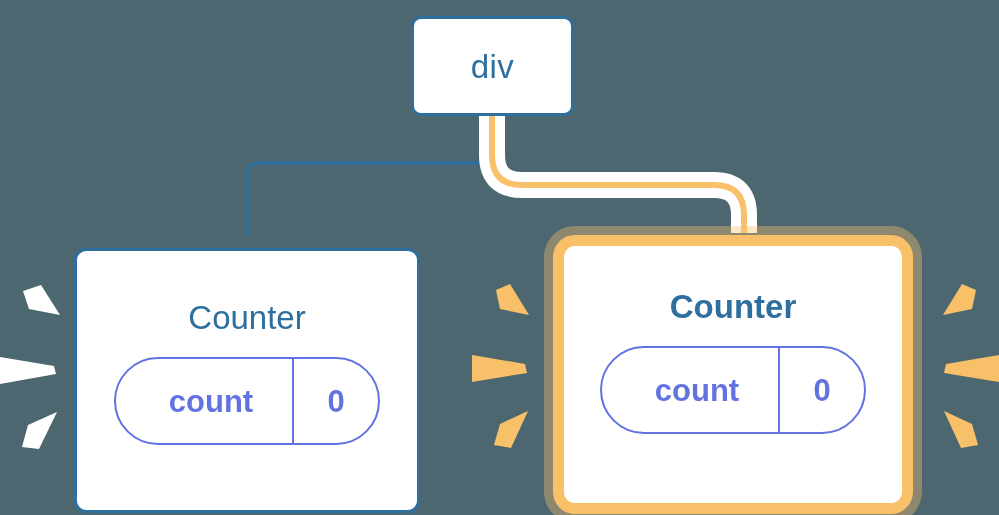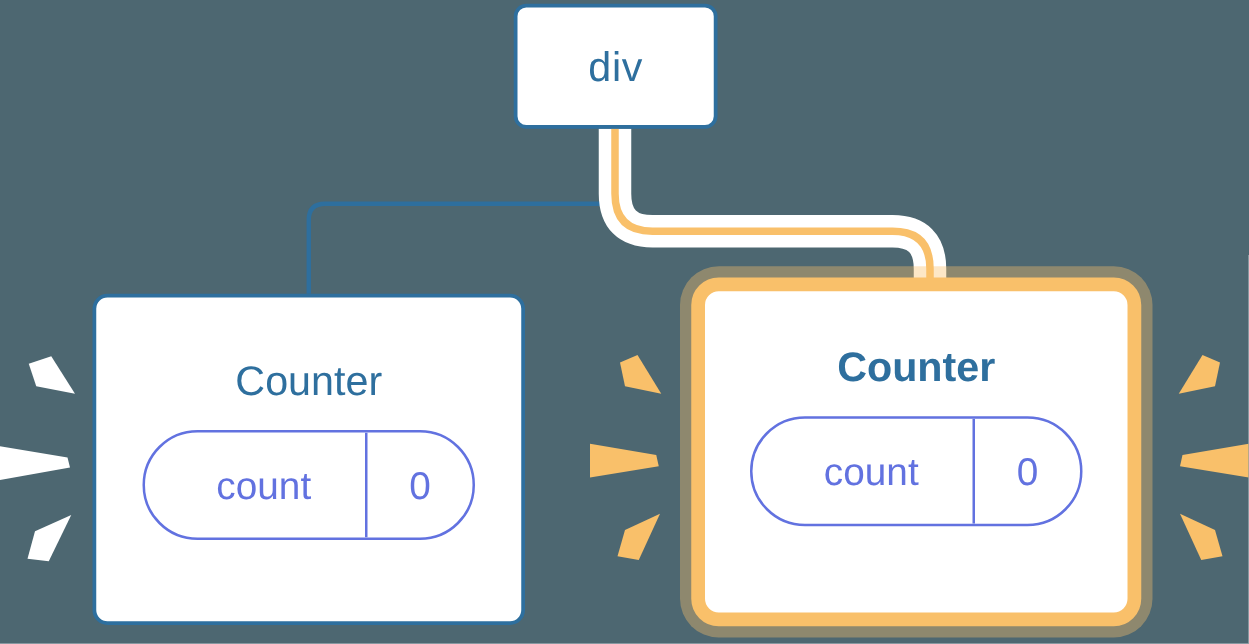--- a/index.html
+++ b/index.html
@@ -37,20 +37,21 @@
   }
 
   
   .node {
     position: absolute;
     background: #ffffff;
     box-sizing: border-box;
     display: flex;
     flex-direction: column;
     align-items: center;
+    margin-top: 13px;
   }
 
   .node-div {
     left: 411px;
     top: 3px;
     width: 163px;
     height: 100px;
     border: 3px solid #2e6f9e;
     border-radius: 10px;
     justify-content: center;
@@ -115,21 +116,21 @@
     width: 266px;
     height: 88px;
   }
   .pill-key,
   .pill-val {
     display: flex;
     align-items: center;
     justify-content: center;
     color: #6272e0;
     font-size: 31px;
-    font-weight: 400;
+    font-weight: 700;
     line-height: 1;
     box-sizing: border-box;
   }
   .pill-key {
     flex: 0 0 176px;
     padding-left: 14px;
   }
   .pill-val {
     flex: 1 1 auto;
     border-left: 2px solid #6272e0;

